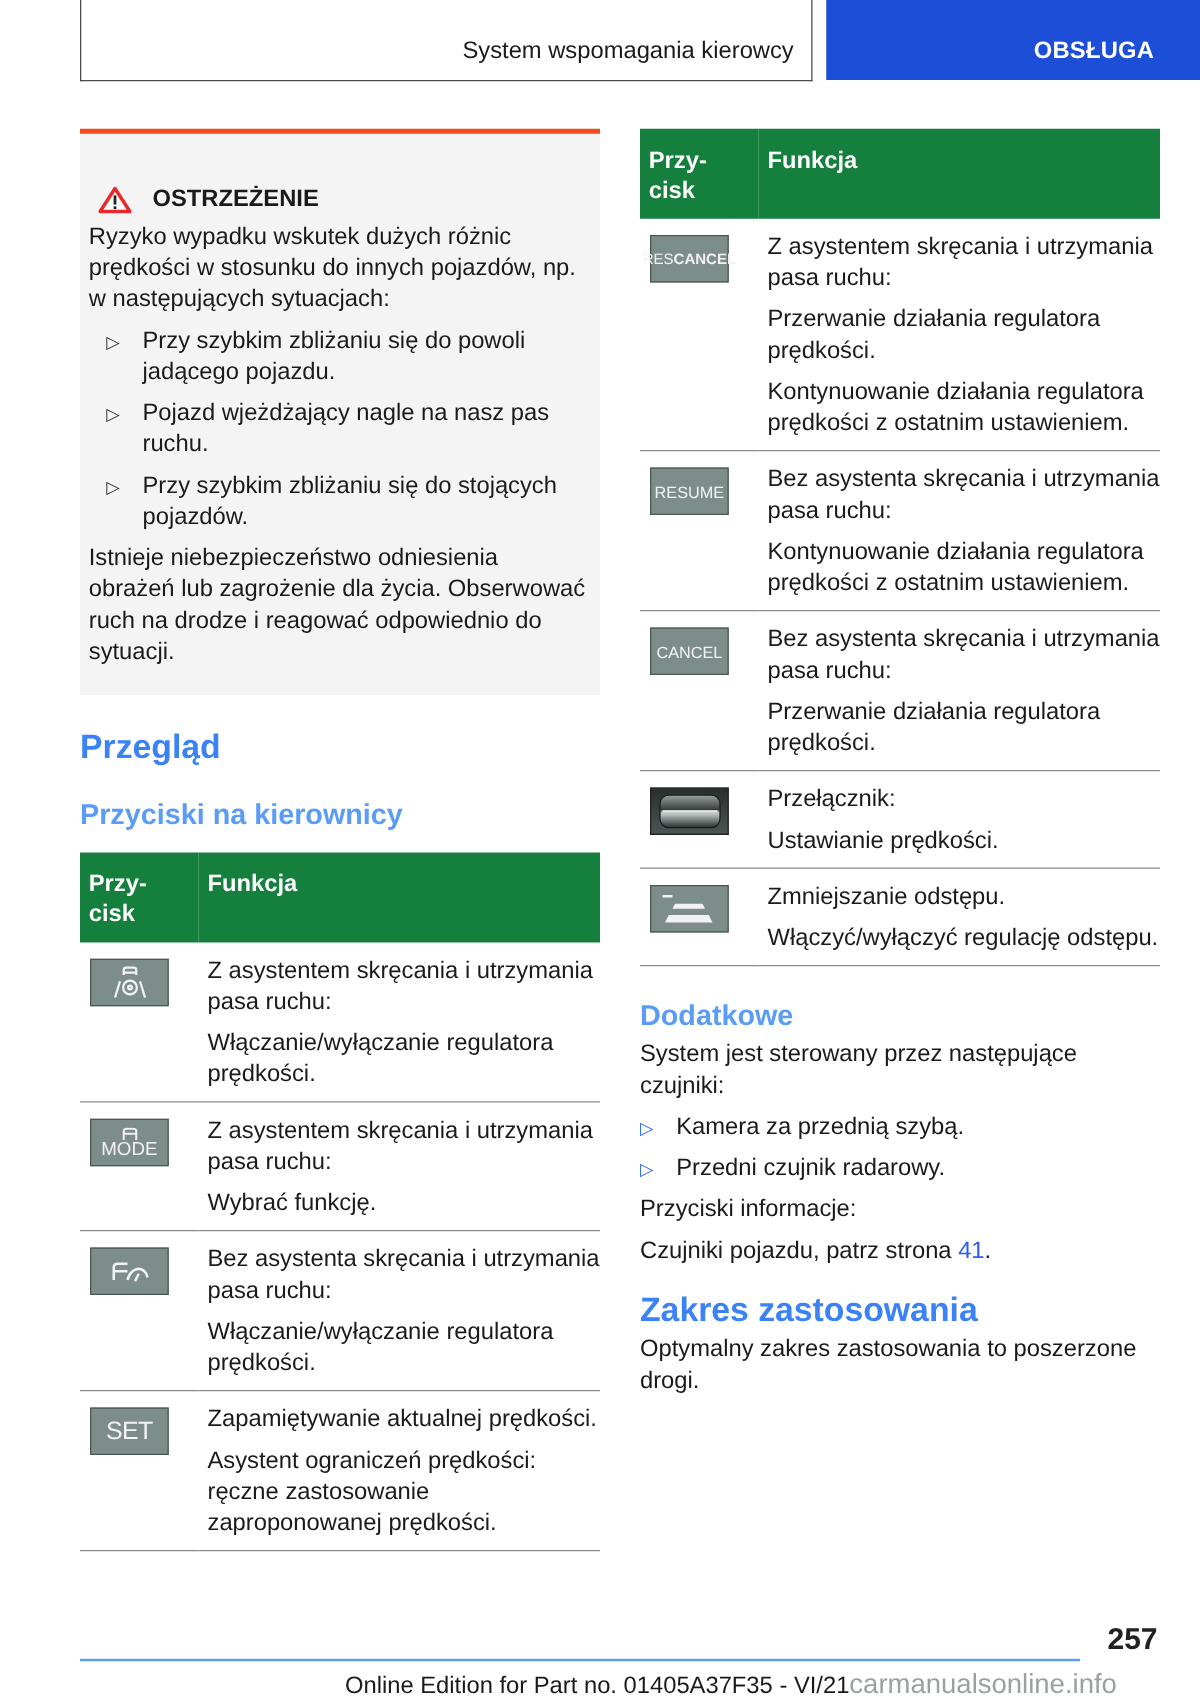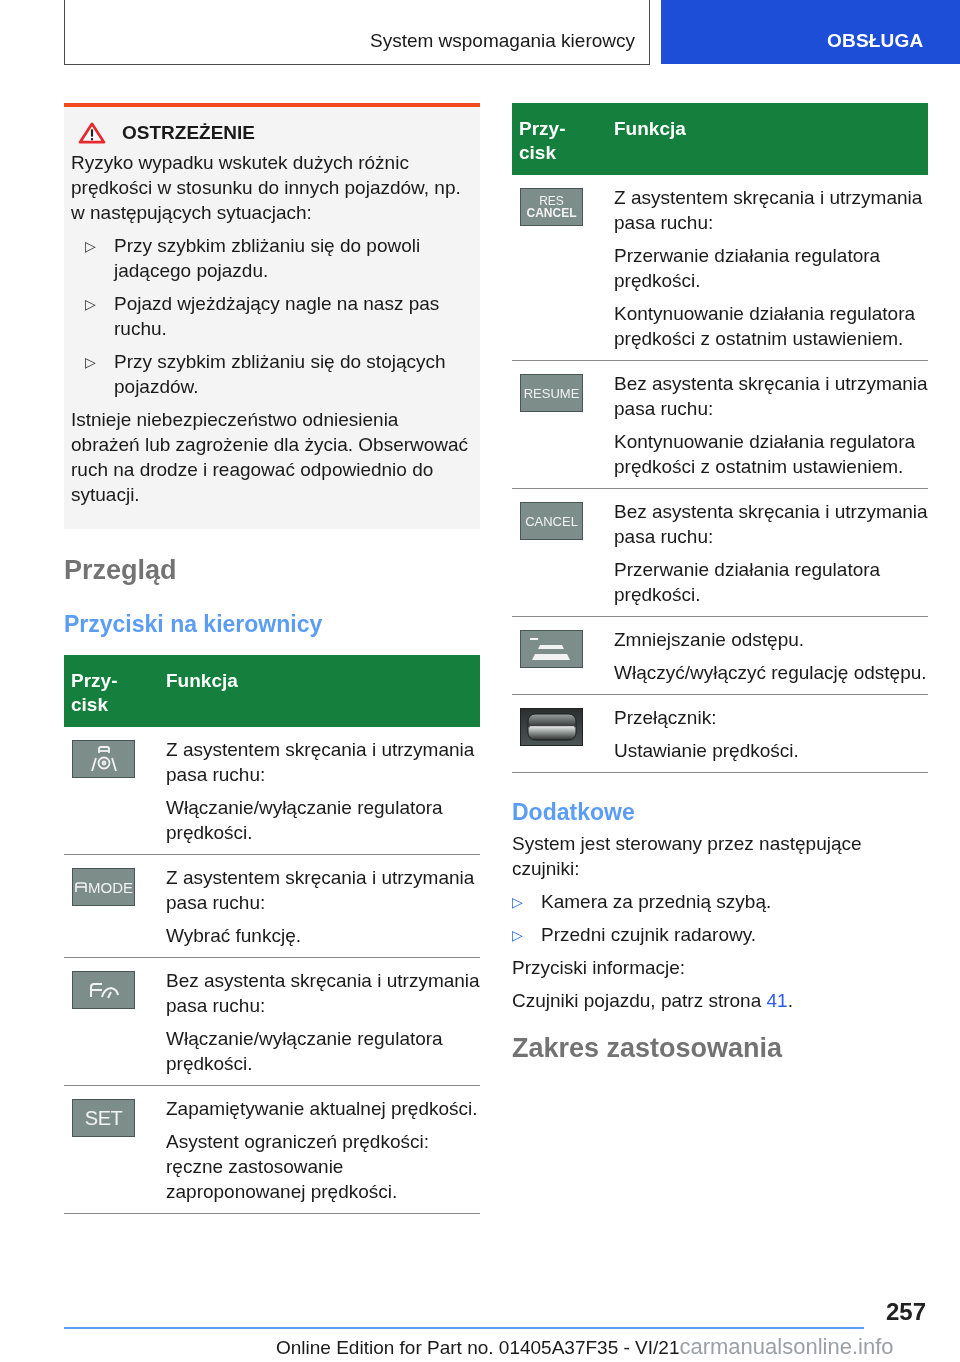--- a/index.html
+++ b/index.html
@@ -11,30 +11,30 @@
       border: 1.5px solid #4a4a4a; border-top: none; }
     .hdr-title { position: absolute; right: 14px; bottom: 12px; font-size: 19px; color: #1a1a1a; }
     .hdr-tab { position: absolute; left: 661px; top: 0; width: 299px; height: 64px; background: #1d4ed8; }
     .hdr-tab-label { position: absolute; left: 166px; bottom: 12px; font-size: 19px; font-weight: bold; color: #ffffff; letter-spacing: 0.2px; }
 
     
     .col-left { position: absolute; left: 64px; top: 103px; width: 416px; }
     .col-right { position: absolute; left: 512px; top: 103px; width: 416px; }
 
     
-    .warn { background: #f4f4f4; border-top: 4px solid #f24a1c; padding: 15px 8px 22px 7px; }
+    .warn { background: #f4f4f4; border-top: 4px solid #f24a1c; padding: 42px 8px 22px 7px; }
     .warn-head { display: flex; align-items: center; font-weight: bold; font-size: 19px; margin-bottom: 6px; }
     .warn-icon { width: 30px; height: 22px; margin-right: 15px; margin-left: 6px; }
     .p { font-size: 19px; line-height: 25px; margin-bottom: 8px; }
     .bul { position: relative; padding-left: 43px; font-size: 19px; line-height: 25px; margin-bottom: 8px; }
     .bul .tri { position: absolute; left: 14px; top: 1px; font-size: 14px; color: #333; }
     .bul.blue .tri { color: #2a6cf0; left: 0; }
     .bul.blue { padding-left: 29px; }
 
-    h1.sec { color: #737373; font-size: 27px; font-weight: bold; margin: 24px 0 0 0; line-height: 34px; }
+    h1.sec { color: #3b82f6; font-size: 27px; font-weight: bold; margin: 24px 0 0 0; line-height: 34px; }
     h2.sub { color: #5b9cf5; font-size: 23px; font-weight: bold; line-height: 30px; }
 
     
     table.btn-table { width: 100%; border-collapse: collapse; }
     .btn-table th { background: #15803d; color: #fff; font-size: 19px; text-align: left; vertical-align: top;
       font-weight: bold; padding: 14px 7px 10px 7px; line-height: 24px; }
     .btn-table th.c1 { width: 95px; }
     .btn-table td { vertical-align: top; border-bottom: 1.5px solid #8a8a8a; padding: 10px 0 9px 0; }
     .btn-table td.c1 { padding-left: 8px; padding-top: 13px; }
     .btn-table td.c2 { padding-left: 7px; }
@@ -109,21 +109,21 @@
               </svg>
       </div>
           </td>
       <td class="c2">
         <div class="p">Z asystentem skręcania i utrzymania pasa ruchu:</div>
         <div class="p">Włączanie/wyłączanie regulatora prędkości.</div>
       </td>
     </tr>
     <tr>
       <td class="c1">
-            <div class="key" style="flex-direction:row">
+            <div class="key" style="flex-direction:column">
         <svg width="14" height="10" viewBox="0 0 14 10">
                 <g fill="none" stroke="#f2f2f2" stroke-width="1.6">
                   <path d="M2 10 V3 Q2 1 4 1 H10 Q12 1 12 3 V10"></path>
                   <line x1="2" y1="5" x2="12" y2="5"></line>
                 </g>
               </svg>
         <span class="key-txt" style="font-size:15px;line-height:15px">MODE</span>
       </div>
           </td>
       <td class="c2">
@@ -166,21 +166,21 @@
 
 <div class="col-right">
   <table class="btn-table">
     <tbody>
         <tr>
       <th class="c1"><span>Przy-</span><br><span>cisk</span></th>
       <th>Funkcja</th>
     </tr>
     <tr>
       <td class="c1">
-            <div class="key" style="flex-direction:column">
+            <div class="key" style="flex-direction:row">
         <span class="key-txt-sm" style="font-weight:normal">RES</span>
         <span class="key-txt-sm">CANCEL</span>
       </div>
           </td>
       <td class="c2">
         <div class="p">Z asystentem skręcania i utrzymania pasa ruchu:</div>
         <div class="p">Przerwanie działania regulatora prędkości.</div>
         <div class="p">Kontynuowanie działania regulatora prędkości z ostatnim ustawieniem.</div>
       </td>
     </tr>
@@ -197,37 +197,20 @@
     </tr>
     <tr>
       <td class="c1">
             <div class="key">
         <span class="key-txt">CANCEL</span>
       </div>
           </td>
       <td class="c2">
         <div class="p">Bez asystenta skręcania i utrzymania pasa ruchu:</div>
         <div class="p">Przerwanie działania regulatora prędkości.</div>
-      </td>
-    </tr>
-    <tr>
-      <td class="c1">
-            <div class="key">
-        <svg width="56" height="32" viewBox="0 0 56 32">
-                <g fill="#f2f2f2">
-          <rect x="6" y="5" width="8" height="2"></rect>
-          <polygon points="16,12 38,12 40,16 14,16"></polygon>
-                  <polygon points="11,21 43,21 46,27 8,27"></polygon>
-                </g>
-              </svg>
-      </div>
-          </td>
-      <td class="c2">
-        <div class="p">Zmniejszanie odstępu.</div>
-        <div class="p">Włączyć/wyłączyć regulację odstępu.</div>
       </td>
     </tr>
     <tr>
       <td class="c1">
             <div class="key key-rocker">
         <svg width="56" height="32" viewBox="0 0 56 32">
           <defs>
                   <linearGradient id="rg" x1="0" y1="0" x2="0" y2="1">
                     <stop offset="0" stop-color="#9aa3a1"></stop>
                     <stop offset="0.45" stop-color="#3a3f3e"></stop>
@@ -238,28 +221,46 @@
           <rect x="4" y="3" width="48" height="26" rx="7" fill="url(#rg)" stroke="#1a1d1c" stroke-width="1"></rect>
           <line x1="6" y1="16" x2="50" y2="16" stroke="#e8eceb" stroke-width="1.5"></line>
               </svg>
       </div>
           </td>
       <td class="c2">
         <div class="p">Przełącznik:</div>
         <div class="p">Ustawianie prędkości.</div>
       </td>
     </tr>
+    <tr>
+      <td class="c1">
+            <div class="key">
+        <svg width="56" height="32" viewBox="0 0 56 32">
+                <g fill="#f2f2f2">
+          <rect x="6" y="5" width="8" height="2"></rect>
+          <polygon points="16,12 38,12 40,16 14,16"></polygon>
+                  <polygon points="11,21 43,21 46,27 8,27"></polygon>
+                </g>
+              </svg>
+      </div>
+          </td>
+      <td class="c2">
+        <div class="p">Zmniejszanie odstępu.</div>
+        <div class="p">Włączyć/wyłączyć regulację odstępu.</div>
+      </td>
+    </tr>
   </tbody>
     </table>
 
   <h2 class="sub" style="margin-top:24px; margin-bottom:4px">Dodatkowe</h2>
   <div class="p">System jest sterowany przez następujące czujniki:</div>
   <div class="bul blue"><span class="tri">▷</span><span>Kamera za przednią szybą.</span></div>
   <div class="bul blue"><span class="tri">▷</span><span>Przedni czujnik radarowy.</span></div>
   <div class="p">Przyciski informacje:</div>
   <div class="p"><span>Czujniki pojazdu, patrz strona </span><span class="link">41</span><span>.</span></div>
 
   <h1 class="sec" style="margin-top:18px; margin-bottom:2px">Zakres zastosowania</h1>
+  <div class="p">Optymalny zakres zastosowania to poszerzone drogi.</div>
 </div>
 
 <div class="page-num">257</div>
 <div class="foot-line"></div>
 <div class="foot-txt"><span>Online Edition for Part no. 01405A37F35 - VI/21</span><span class="foot-wm">carmanualsonline.info</span></div>
 
 </body></html>

